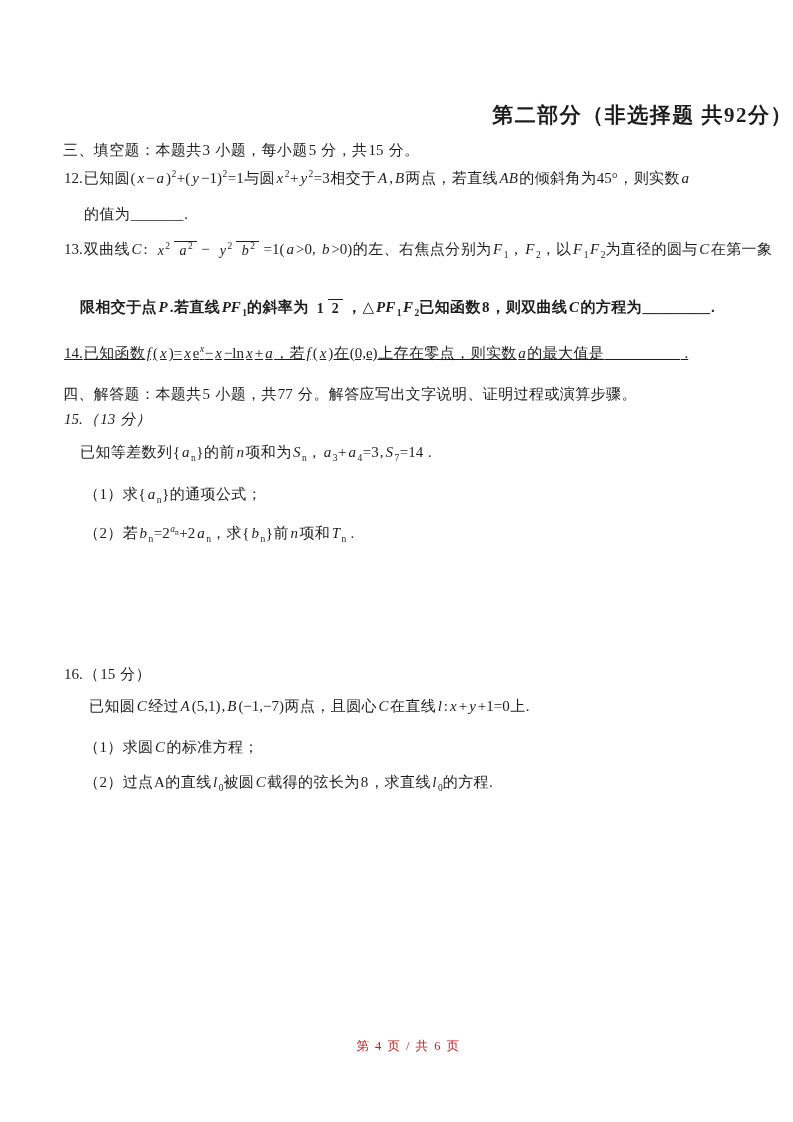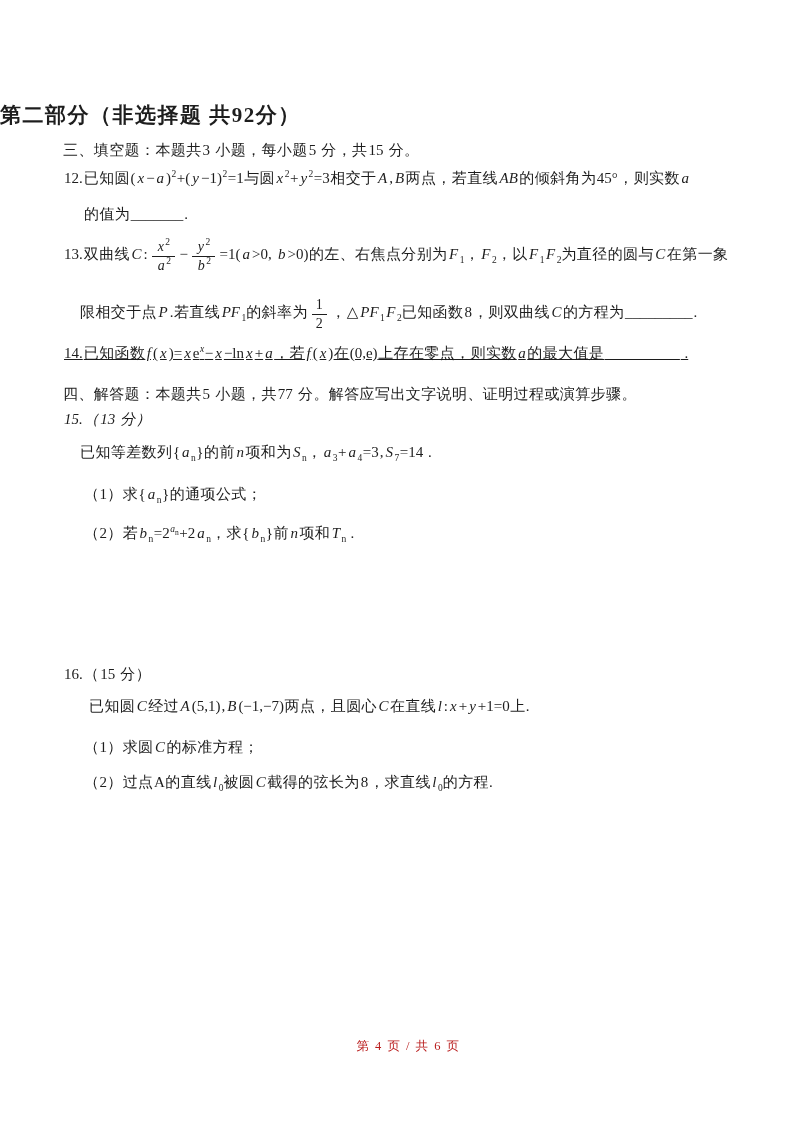--- a/index.html
+++ b/index.html
@@ -18,31 +18,31 @@
     line-height:1.5;
   }
   .sg-t{letter-spacing:0.4px;margin-top:28px;}
   .sg-n{padding:0 1px;}
   .sg-r{padding:0 0.5px;}
   .sg-m{font-style:italic;padding:0 1.5px;}
   sup,sub{font-size:9.5px;line-height:0;}
   sup .sg-m, sub .sg-m{padding:0;}
   sup sub{font-size:7.5px;}
   .frac{
-    display:inline-flex;flex-direction:column;align-items:flex-start;
+    display:inline-flex;flex-direction:row;align-items:center;
     vertical-align:middle;margin:0 4px;line-height:1.25;font-size:14px;
   }
   .fnum,.fden{padding:0 4px;display:block;text-align:center;}
   .fden{border-top:1px solid #1d1d1d;}
-  .l-title{top:100px;left:0;width:100%;text-align:left;font-size:21px;font-weight:700;letter-spacing:1.5px;}
+  .l-title{top:100px;left:0;width:100%;text-align:right;font-size:21px;font-weight:700;letter-spacing:1.5px;}
   .l-sec3{top:139px;left:63px;}
   .l-q12a{top:167px;left:63px;}
   .l-q12b{top:203px;left:84px;}
   .l-q13a{top:238px;left:63px;}
-  .l-q13b{top:296px;left:80px;}
+  .l-q13b{top:296px;left:80px;font-weight:bold;}
   .l-q14{top:342px;left:63px;text-decoration:underline;}
   .l-sec4{top:383px;left:63px;}
   .l-q15h{top:408px;left:63px;font-style:italic;}
   .l-q15i{top:441px;left:80px;}
   .l-q15s1{top:483px;left:84px;}
   .l-q15s2{top:522px;left:84px;}
   .l-q16h{top:663px;left:63px;}
   .l-q16i{top:695px;left:89px;}
   .l-q16s1{top:736px;left:84px;}
   .l-q16s2{top:771px;left:84px;}

